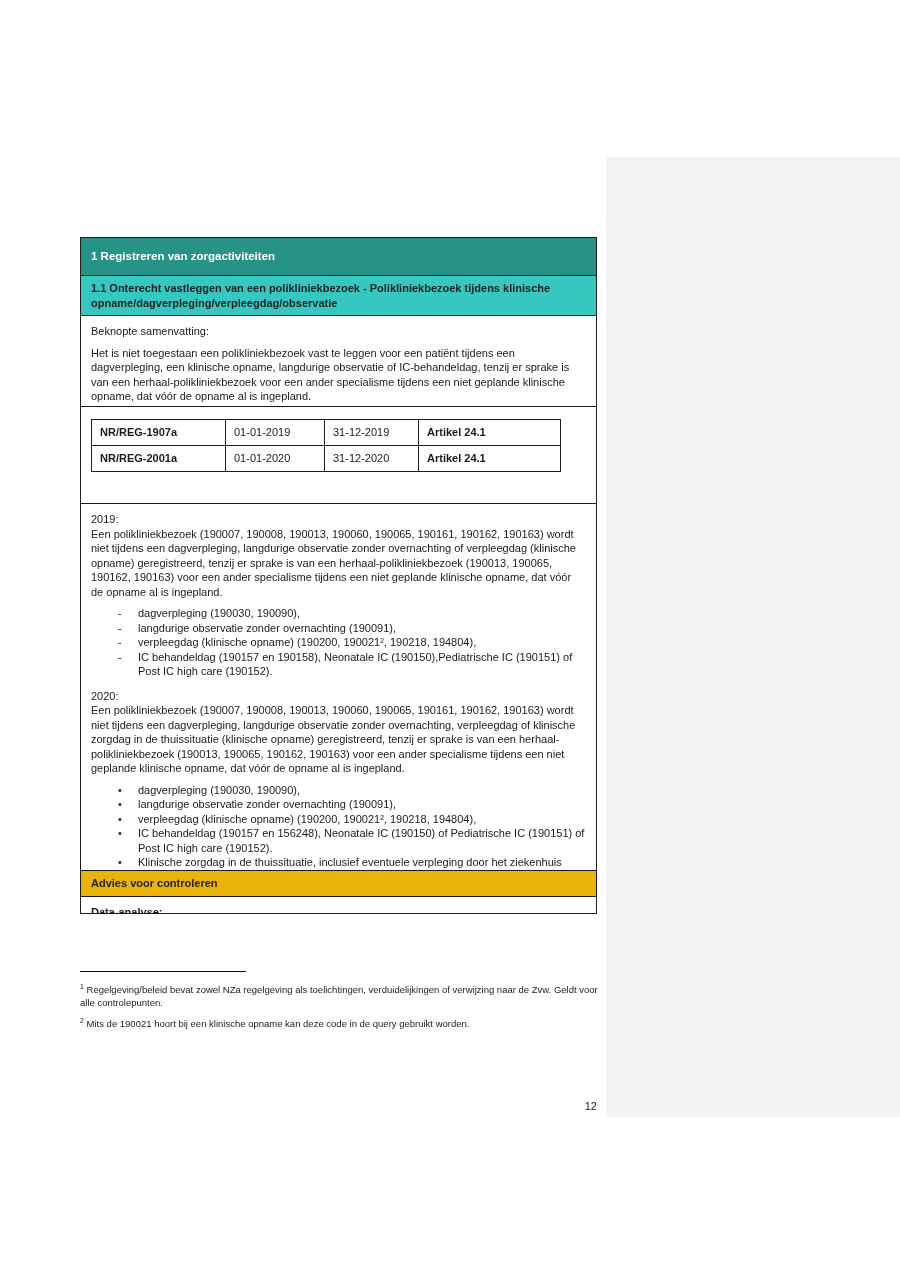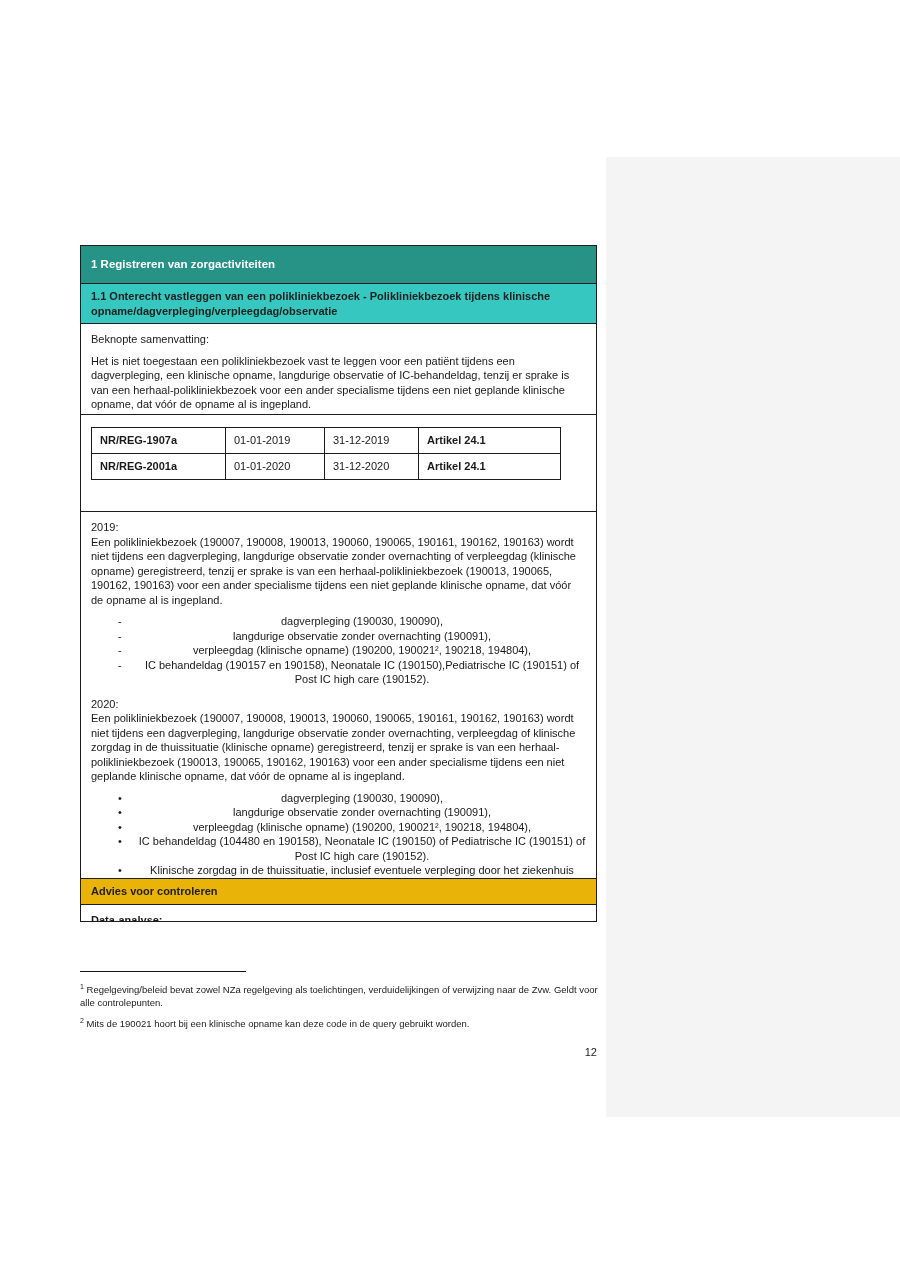--- a/index.html
+++ b/index.html
@@ -27,21 +27,21 @@
     line-height: 14.5px;
   }
 
   .sec {
     box-sizing: border-box;
     border: 1.5px solid #1c1c1c;
     margin-top: -1.5px;
     overflow: hidden;
     background: #ffffff;
   }
-  .sec:first-child { margin-top: 8px; }
+  .sec:first-child { margin-top: 0; }
 
   .band-header {
     height: 39px;
     background: #269386;
     color: #ffffff;
     font-weight: bold;
     font-size: 11.5px;
     display: flex;
     align-items: center;
     padding: 0 10px;
@@ -102,21 +102,21 @@
   }
   ul.bullets li {
     display: flex;
     margin: 0;
   }
   ul.bullets .marker {
     width: 20px;
     margin-left: 27px;
     flex: 0 0 auto;
   }
-  ul.bullets .li-text { flex: 1 1 auto; text-align: center; }
+  ul.bullets .li-text { flex: 1 1 auto; }
 
   .year-block-2 { margin-top: 10px; }
 
   .band-advice {
     height: 28px;
     background: #eab308;
     color: #222222;
     font-weight: bold;
     font-size: 11px;
     display: flex;
@@ -139,21 +139,21 @@
     font-size: 9.5px;
     line-height: 13px;
     color: #222222;
   }
   .footnote sup { font-size: 7px; }
   .fn-1 { top: 980px; }
   .fn-2 { top: 1014px; }
 
   .page-number {
     position: absolute;
-    left: 557px; top: 1046px;
+    left: 557px; top: 1100px;
     width: 40px;
     text-align: right;
     font-size: 11px;
     color: #222222;
   }
 </style>
 </head>
 <body>
 
 <div class="side-panel"></div>
@@ -228,21 +228,21 @@
         <li>
           <span class="marker">•</span>
           <span class="li-text">langdurige observatie zonder overnachting (190091),</span>
         </li>
         <li>
           <span class="marker">•</span>
           <span class="li-text">verpleegdag (klinische opname) (190200, 190021², 190218, 194804),</span>
         </li>
         <li>
           <span class="marker">•</span>
-          <span class="li-text">IC behandeldag (104480 en 190158), Neonatale IC (190150) of Pediatrische IC (190151) of Post IC high care (190152).</span>
+          <span class="li-text">IC behandeldag (190157 en 156248), Neonatale IC (190150) of Pediatrische IC (190151) of Post IC high care (190152).</span>
         </li>
         <li>
           <span class="marker">•</span>
           <span class="li-text">Klinische zorgdag in de thuissituatie, inclusief eventuele verpleging door het ziekenhuis (190228).</span>
         </li>
       </ul>
     </div>
 
   </div>
 

